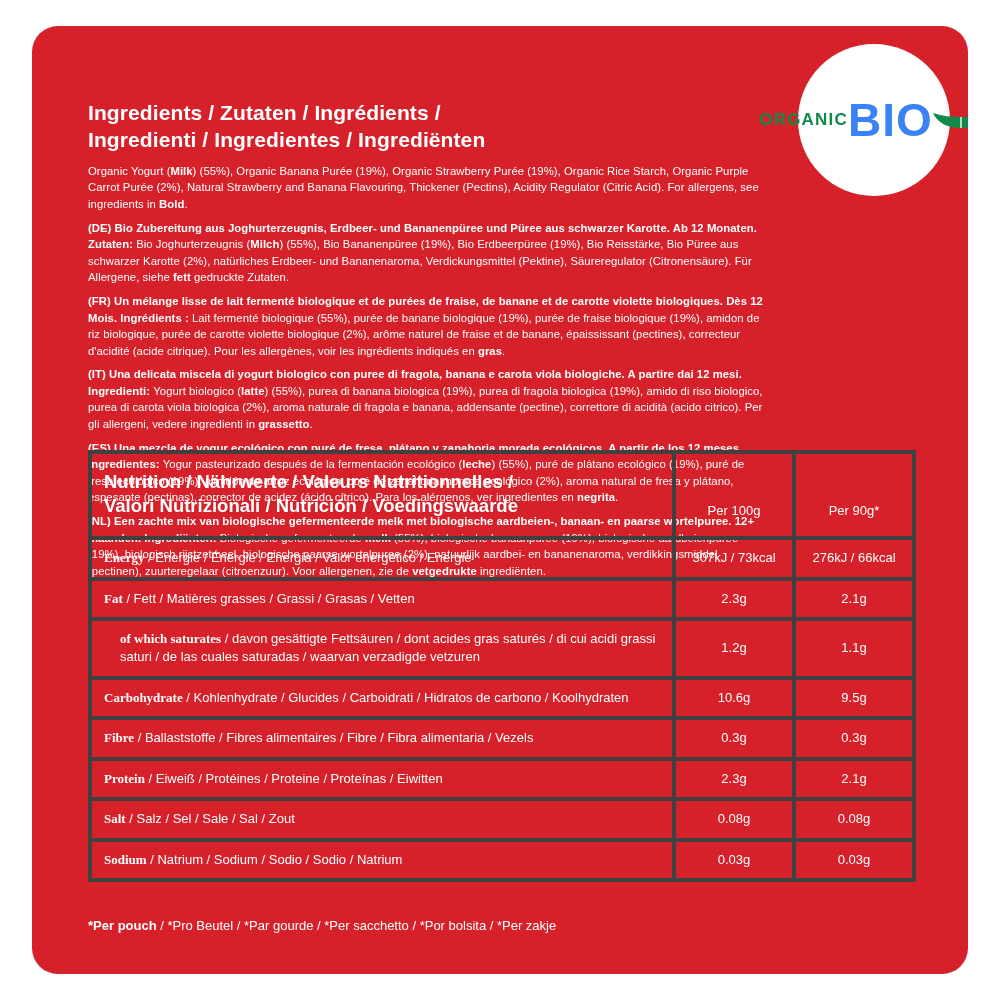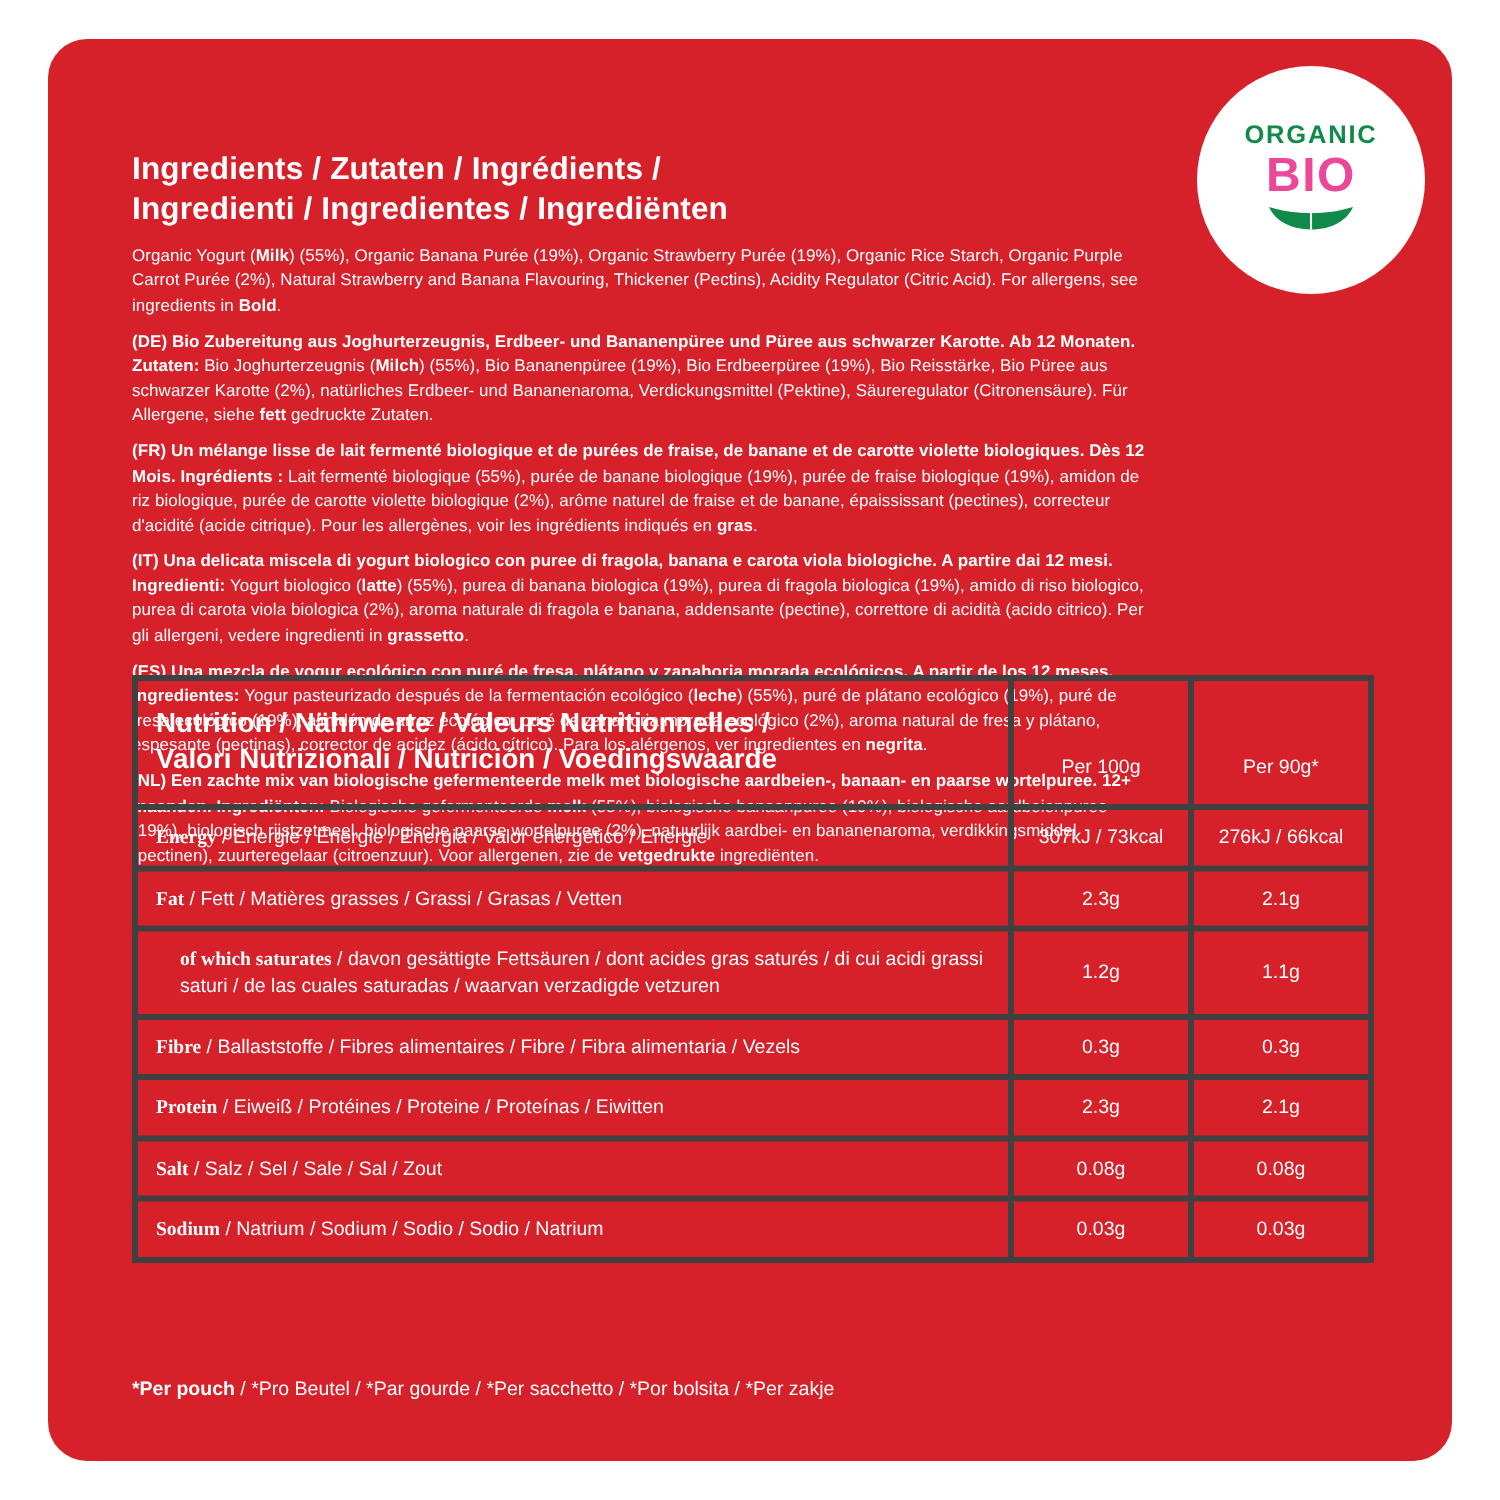--- a/index.html
+++ b/index.html
@@ -20,35 +20,35 @@
   }
 
   
   #bio-badge {
     position: absolute;
     right: 18px; top: 18px;
     width: 152px; height: 152px;
     background: #ffffff;
     border-radius: 50%;
     display: flex;
-    flex-direction: column;
+    flex-direction: row;
     align-items: center;
     justify-content: center;
   }
   #bio-badge .organic {
     color: #0f8a48;
     font-size: 17px;
     font-weight: bold;
     letter-spacing: 1.2px;
     line-height: 1;
     margin-bottom: 2px;
   }
   #bio-badge .bio {
-    color: #ec4899;
-    font-size: 32px;
+    color: #3b82f6;
+    font-size: 46px;
     font-weight: bold;
     letter-spacing: 1px;
     line-height: 1;
   }
   #bio-badge .leaf {
     margin-top: 3px;
   }
 
   
   #ingredients {
@@ -180,20 +180,25 @@
             <td class="label"><b>Fat</b> / Fett / Matières grasses / Grassi / Grasas / Vetten</td>
             <td class="val">2.3g</td>
             <td class="val">2.1g</td>
           </tr>
           <tr>
             <td class="label sub"><b>of which saturates</b> / davon gesättigte Fettsäuren / dont acides gras saturés / di cui acidi grassi saturi / de las cuales saturadas / waarvan verzadigde vetzuren</td>
             <td class="val">1.2g</td>
             <td class="val">1.1g</td>
           </tr>
           <tr>
+            <td class="label"><b>Carbohydrate</b> / Kohlenhydrate / Glucides / Carboidrati / Hidratos de carbono / Koolhydraten</td>
+            <td class="val">10.6g</td>
+            <td class="val">9.5g</td>
+          </tr>
+          <tr>
             <td class="label"><b>Fibre</b> / Ballaststoffe / Fibres alimentaires / Fibre / Fibra alimentaria / Vezels</td>
             <td class="val">0.3g</td>
             <td class="val">0.3g</td>
           </tr>
           <tr>
             <td class="label"><b>Protein</b> / Eiweiß / Protéines / Proteine / Proteínas / Eiwitten</td>
             <td class="val">2.3g</td>
             <td class="val">2.1g</td>
           </tr>
           <tr>

